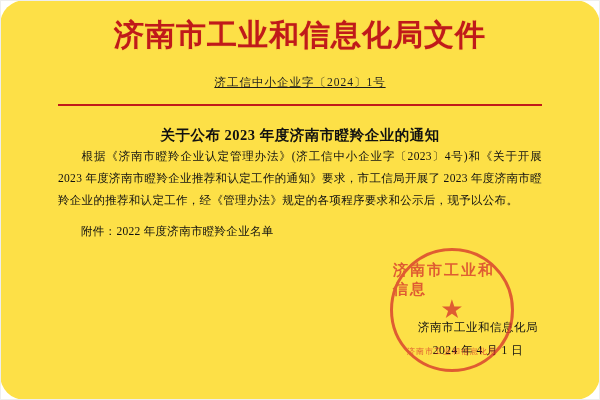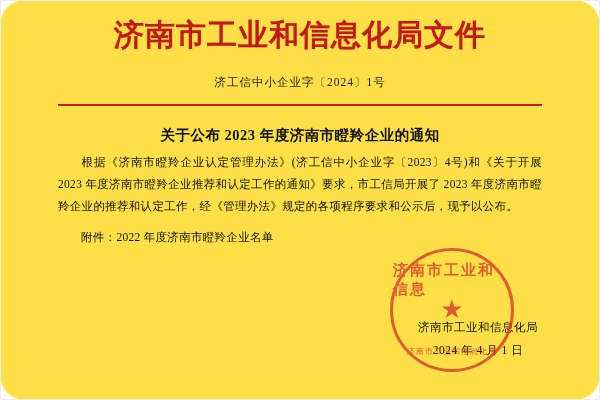--- a/index.html
+++ b/index.html
@@ -32,20 +32,21 @@
     line-height: 1.15;
     text-shadow: 0 0 1px rgba(192,26,26,0.35);
     font-family: "Liberation Serif", "DejaVu Serif", serif;
   }
   .doc-number {
     text-align: center;
     font-size: 11.5px;
     color: #1c1c1c;
     margin-top: 22px;
     letter-spacing: 1px;
+    text-decoration: underline;
   }
   .red-rule {
     margin-top: 14px;
     height: 2px;
     background: #c01a1a;
     width: 100%;
   }
   .main-title {
     text-align: center;
     font-size: 14.5px;
@@ -57,21 +58,21 @@
   .salutation {
     font-size: 11.5px;
     color: #111;
     margin-top: 30px;
     letter-spacing: 0.4px;
   }
   .body-text {
     font-size: 11.5px;
     color: #111;
     line-height: 1.95;
-    margin-top: 6px;
+    margin-top: 0;
     text-align: justify;
     text-justify: inter-ideograph;
     letter-spacing: 0.3px;
   }
   .body-text .indent {
     display: inline-block;
     width: 23px;
   }
   .attachment {
     font-size: 11.5px;

